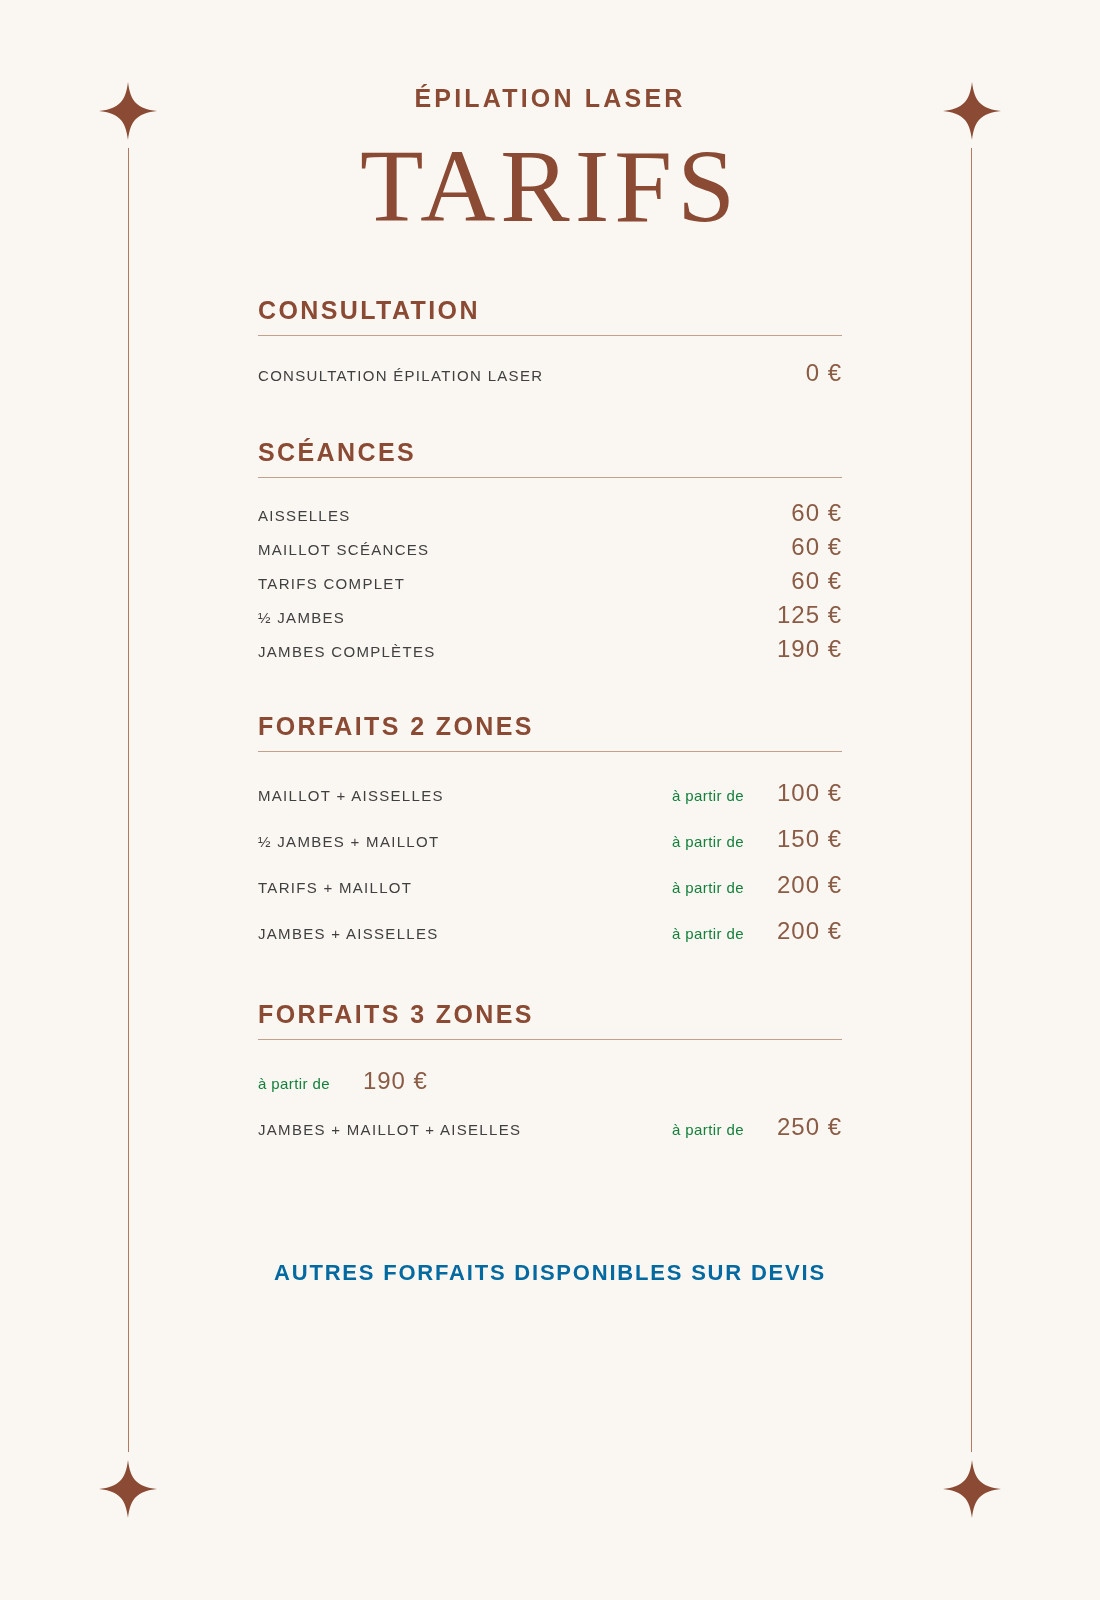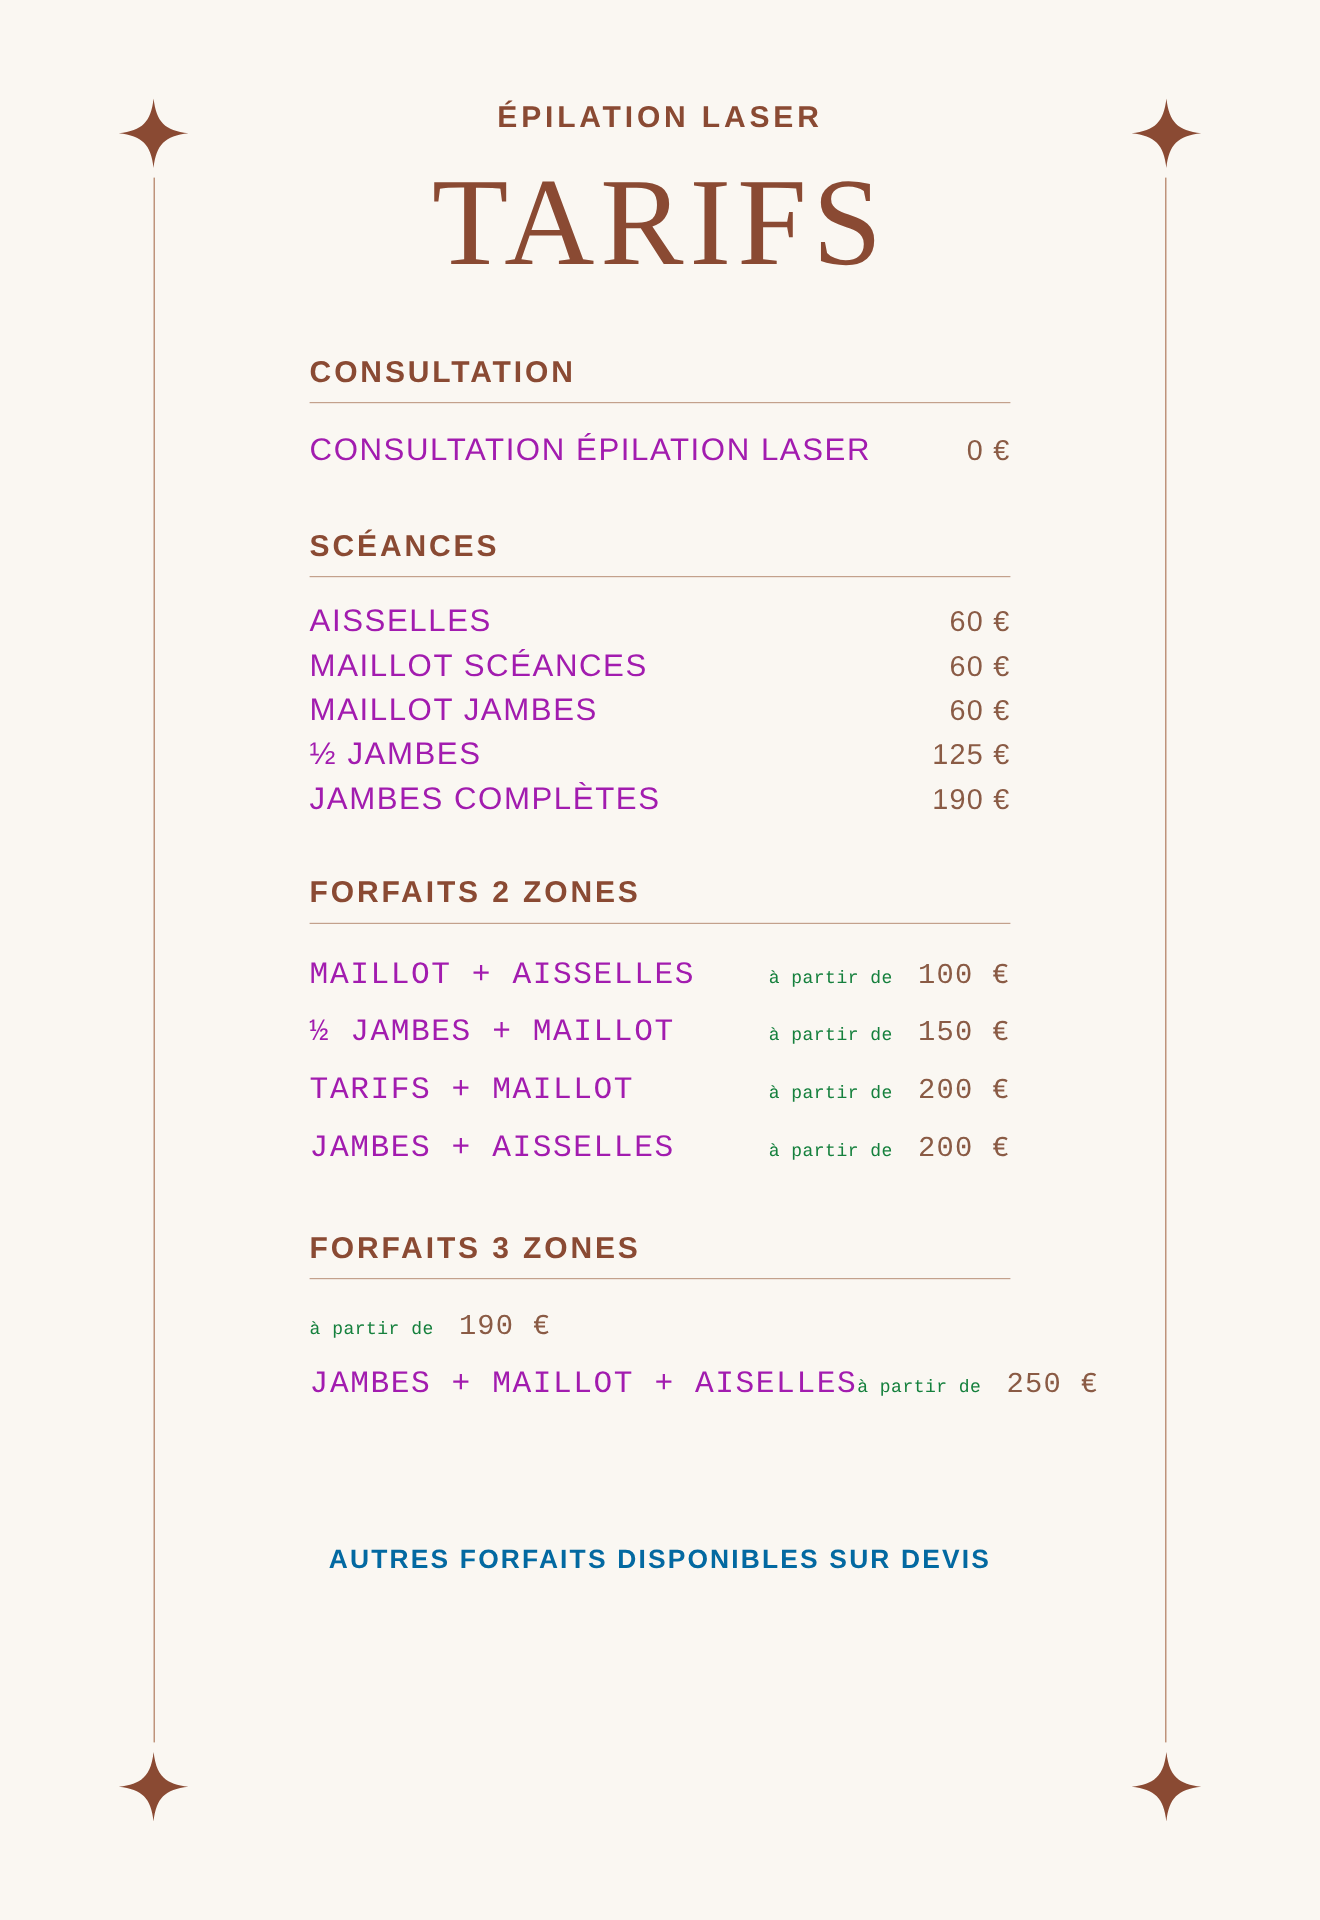--- a/index.html
+++ b/index.html
@@ -90,23 +90,23 @@
 
   .rows { width: 100%; }
 
   .row {
     display: flex;
     align-items: baseline;
     justify-content: space-between;
     padding: 5px 0;
   }
   .row .label {
-    font-size: 26px;
+    font-size: 15px;
     letter-spacing: 1.3px;
-    color: #a21caf;
+    color: #404040;
     white-space: nowrap;
   }
   .row .value-wrap {
     display: flex;
     align-items: baseline;
     gap: 6px;
     white-space: nowrap;
   }
   .row .prefix {
     font-size: 15px;
@@ -117,21 +117,21 @@
     font-size: 24px;
     letter-spacing: 1px;
     color: #8a5b45;
     min-width: 92px;
     text-align: right;
     display: inline-block;
   }
 
   
   .rows.tight .row { padding: 3px 0; }
-  .rows.loose .row { padding: 9px 0; font-family: Liberation Mono, monospace; }
+  .rows.loose .row { padding: 9px 0; }
 
   .footer-note {
     text-align: center;
     margin-top: 110px;
     font-size: 22px;
     font-weight: 700;
     letter-spacing: 1.8px;
     color: #0369a1;
   }
 </style>
@@ -197,21 +197,21 @@
           </span>
         </div>
         <div class="row">
           <span class="label">MAILLOT SCÉANCES</span>
           <span class="value-wrap">
             <span class="prefix"></span>
             <span class="value">60 €</span>
           </span>
         </div>
         <div class="row">
-          <span class="label">MAILLOT JAMBES</span>
+          <span class="label">TARIFS COMPLET</span>
           <span class="value-wrap">
             <span class="prefix"></span>
             <span class="value">60 €</span>
           </span>
         </div>
         <div class="row">
           <span class="label">½ JAMBES</span>
           <span class="value-wrap">
             <span class="prefix"></span>
             <span class="value">125 €</span>

